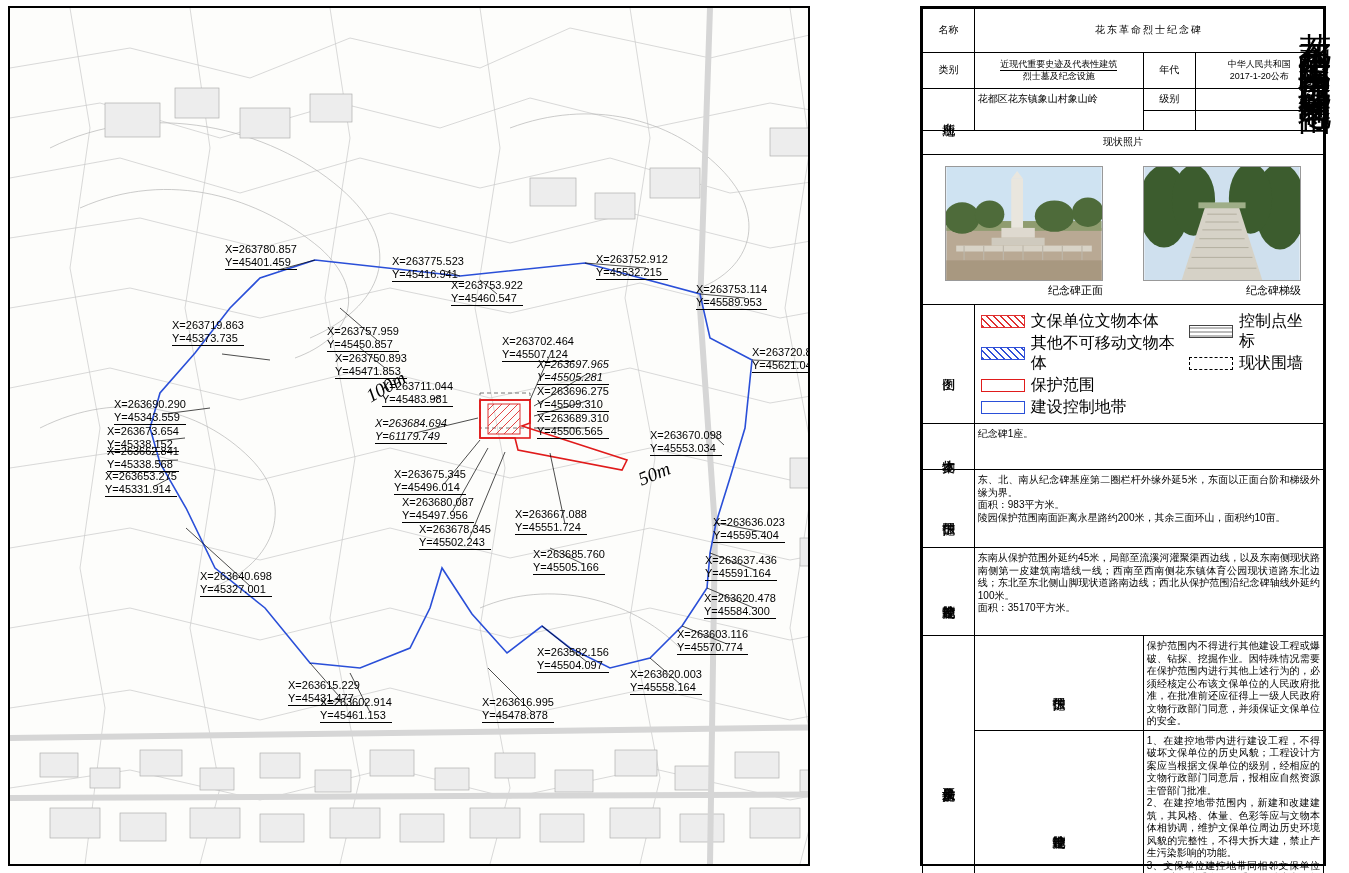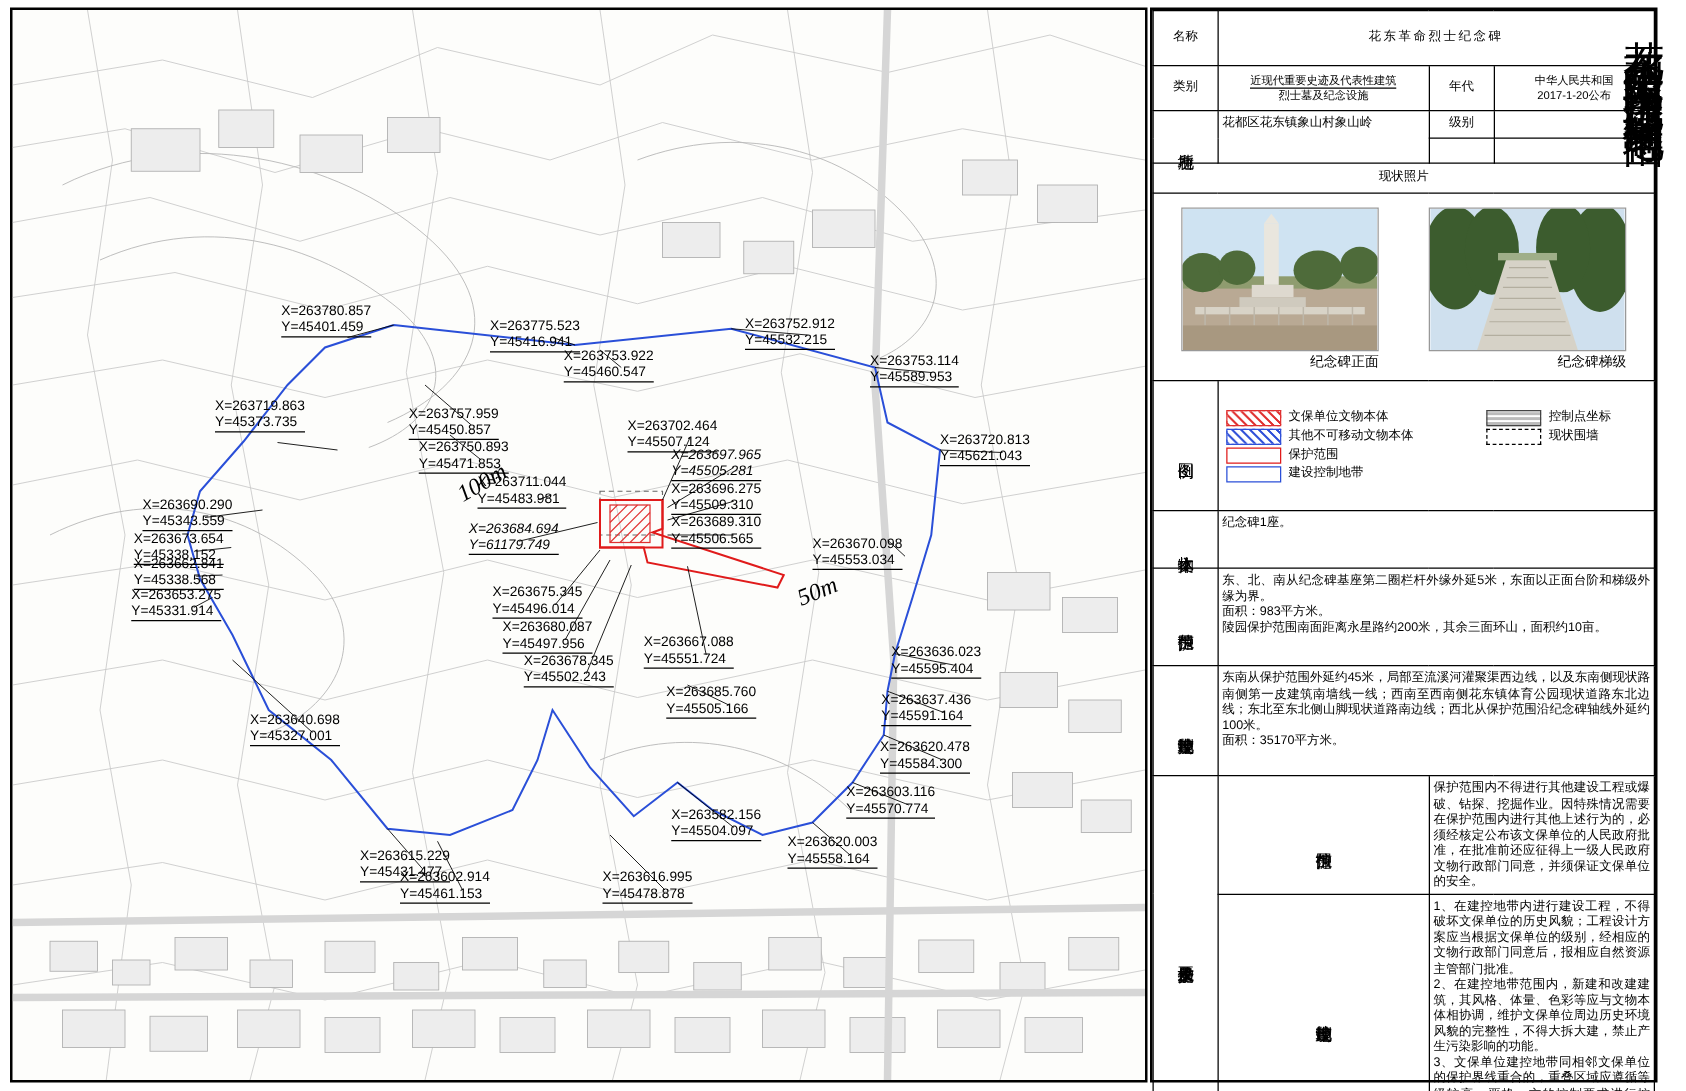--- a/index.html
+++ b/index.html
@@ -1,40 +1,40 @@
 <!DOCTYPE html>
 <html><head>
 <meta charset="utf-8">
 <style>
   html,body{margin:0;padding:0;}
   body{width:1349px;height:873px;background:#ffffff;font-family:"Liberation Sans","DejaVu Sans",sans-serif;overflow:hidden;}
   #root{position:relative;width:1349px;height:873px;}
 
   
-  #map-panel{position:absolute;left:8px;top:6px;width:910px;height:860px;border:2px solid #000;box-sizing:border-box;background:#fdfdfb;overflow:hidden;}
+  #map-panel{position:absolute;left:8px;top:6px;width:802px;height:860px;border:2px solid #000;box-sizing:border-box;background:#fdfdfb;overflow:hidden;}
   #map-svg{position:absolute;left:0;top:0;}
   .coord-label{position:absolute;font-size:11px;line-height:13px;color:#000;white-space:nowrap;font-family:"Liberation Sans",sans-serif;}
   .coord-label .ln{display:block;}
   .coord-label.u{border-bottom:1px solid #000;padding-bottom:0px;}
   .scale-txt{position:absolute;font-size:19px;font-style:italic;font-family:"Liberation Serif",serif;color:#000;}
 
   
   #info{position:absolute;left:920px;top:6px;width:406px;height:860px;border:2px solid #000;box-sizing:border-box;background:#fff;}
   table.tbl{border-collapse:collapse;width:100%;height:100%;table-layout:fixed;}
   table.tbl td{border:1px solid #000;padding:2px 3px;vertical-align:middle;font-size:10px;color:#000;line-height:1.25;}
   td.lbl{text-align:center;font-size:15px;font-weight:normal;}
   td.lbl.sm{font-size:13px;}
   .title-cell{font-size:25px;text-align:center;letter-spacing:2px;}
   .lbl-v{writing-mode:vertical-rl;text-orientation:upright;white-space:nowrap;display:inline-block;line-height:1.05;}
   .photos-hdr{text-align:center;font-size:15px;}
   .photo-wrap{display:flex;justify-content:space-around;align-items:flex-start;padding:4px 2px 0 2px;}
   .photo-item{width:158px;text-align:right;}
   .photo-cap{font-size:11px;padding-top:3px;}
   .ph{width:158px;height:115px;border:1px solid #999;box-sizing:border-box;display:block;}
-  .legend-row{display:flex;align-items:center;margin:2px 0;font-size:10px;}
+  .legend-row{display:flex;align-items:center;margin:2px 0;font-size:16px;}
   .sw{width:44px;height:13px;border:1px solid #000;box-sizing:border-box;margin-right:6px;flex:0 0 auto;}
   .sw.hatch-red{background:
      repeating-linear-gradient(45deg,#e03030 0 1.5px,#ffffff 1.5px 5px);border-color:#e03030;}
   .sw.hatch-blue{background:
      repeating-linear-gradient(45deg,#3050d8 0 1.5px,#ffffff 1.5px 5px);border-color:#3050d8;}
   .sw.solid-red{border:1.5px solid #e01b1b;background:#fff;}
   .sw.solid-blue{border:1.5px solid #2a4fd8;background:#fff;}
   .sw.ctrl{background:repeating-linear-gradient(0deg,#bbb 0 2px,#fff 2px 4px);border:1px solid #444;font-size:6px;}
   .sw.dash{border:1px dashed #000;background:#fff;}
   .legend-grid{display:flex;}

